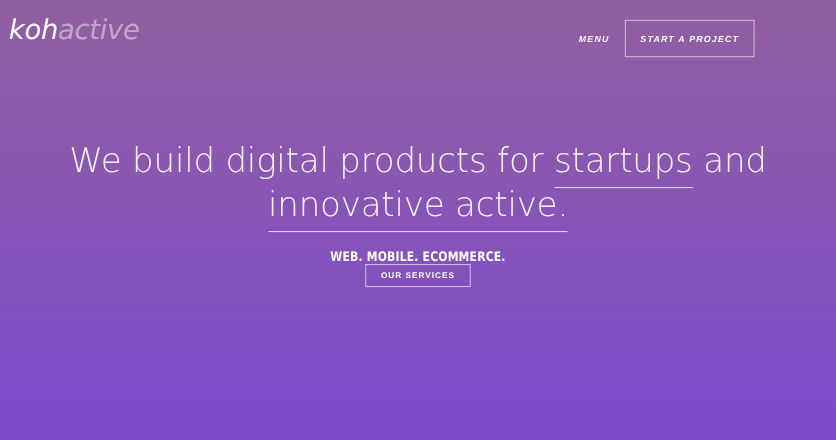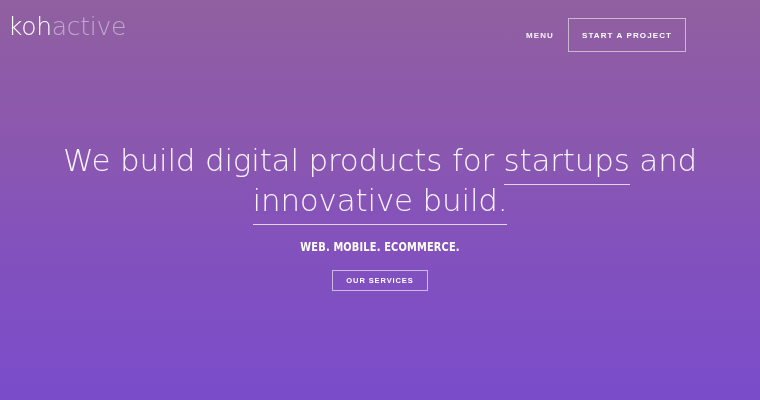--- a/index.html
+++ b/index.html
@@ -34,20 +34,21 @@
     position: absolute;
     top: 0;
     left: 0;
     width: 692px;
     height: 56px;
     display: flex;
     align-items: flex-start;
     justify-content: space-between;
     box-sizing: border-box;
     padding: 14px 6px 0 8px;
+    font-style: italic;
   }
 
   .logo {
     font-family: "DejaVu Sans", sans-serif;
     font-size: 25px;
     line-height: 25px;
     font-weight: 300;
     letter-spacing: -0.3px;
     white-space: nowrap;
     user-select: none;
@@ -90,21 +91,21 @@
   }
 
   .btn-start {
     height: 24px;
     padding: 16px 13px;
   }
 
   
   .hero-content {
     position: absolute;
-    top: 140px;
+    top: 126px;
     left: 0;
     width: 760px;
     text-align: center;
   }
 
   .headline {
     margin: 0;
     color: rgba(255,255,255,0.93);
     font-family: "DejaVu Sans", sans-serif;
     font-size: 31px;
@@ -133,21 +134,20 @@
     font-family: "DejaVu Sans", sans-serif;
     font-size: 12px;
     font-weight: 700;
     letter-spacing: 0.2px;
     transform: scaleX(0.82);
     transform-origin: center;
     white-space: nowrap;
   }
 
   .cta-row {
-    margin-top: 16px;
     display: flex;
     justify-content: center;
     gap: 22px;
     text-align: center;
   }
 
   .btn-cta {
     height: 21px;
     padding: 0 13px;
     font-size: 7.5px;
@@ -170,21 +170,21 @@
       <a class="menu-link" href="#">MENU</a>
       <a class="btn-outline btn-start" href="#">START A PROJECT</a>
     </div>
 
   </div>
 
   <div class="hero-content">
 
     <h1 class="headline">
       <span>We build digital products for </span><span class="underlined">startups</span><span> and</span><br>
-      <span class="underlined">innovative build.</span>
+      <span class="underlined">innovative active.</span>
     </h1>
 
     <div class="subhead">WEB. MOBILE. ECOMMERCE.</div>
 
     <div class="cta-row">
       <a class="btn-outline btn-cta" href="#">OUR SERVICES</a>
     </div>
 
   </div>
 

